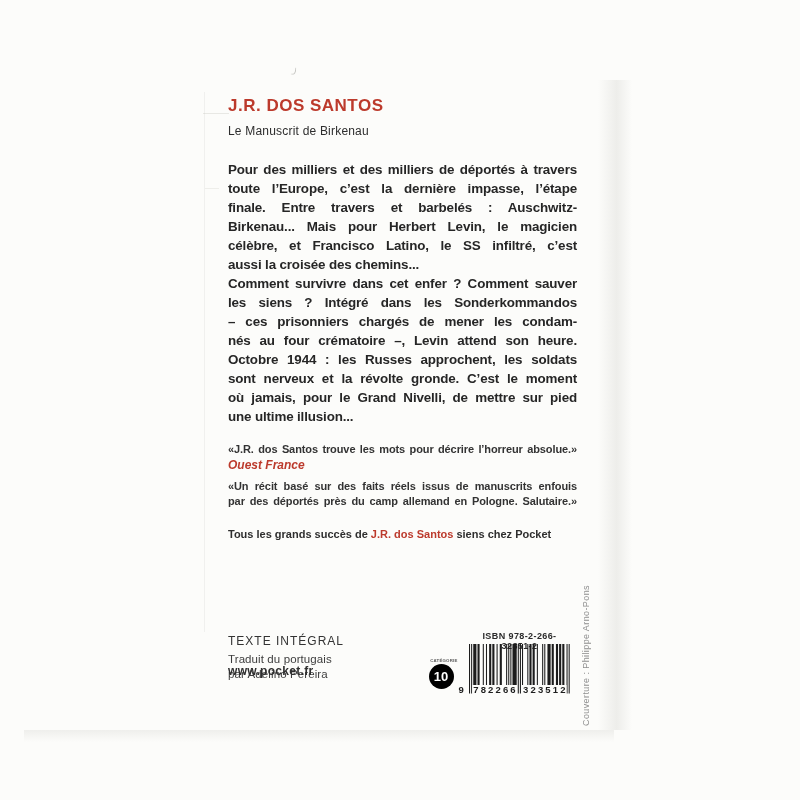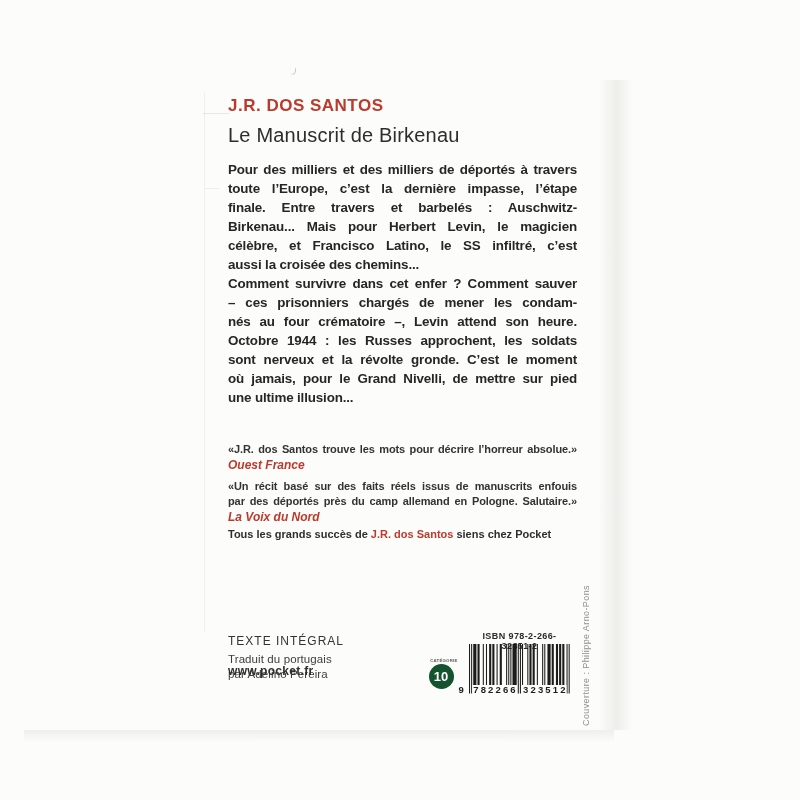--- a/index.html
+++ b/index.html
@@ -25,21 +25,21 @@
   .edge-bottom{left:24px;top:730px;width:590px;height:12px;
     background:linear-gradient(to bottom, rgba(120,120,110,0.10), rgba(120,120,110,0));}
   .crease-v{left:204px;top:92px;width:1px;height:540px;background:rgba(200,200,195,0.22);}
   .crease-t1{left:203px;top:113px;width:26px;height:1px;background:rgba(190,190,185,0.32);}
   .crease-t2{left:205px;top:188px;width:14px;height:1px;background:rgba(200,200,195,0.28);}
   .squiggle{left:291px;top:67px;width:5px;height:8px;
     border-right:1.5px solid #b5b5b0;border-bottom:1px solid #c5c5c0;
     border-radius:0 0 4px 0;transform:rotate(8deg);opacity:.8;}
 
   .author{left:228px;top:96px;font-size:17px;font-weight:bold;letter-spacing:.5px;color:var(--accent);}
-  .title{left:228px;top:124px;font-size:20px;color:#2d2d2d;letter-spacing:.2px;}
+  .title{left:228px;top:124px;font-size:12px;color:#2d2d2d;letter-spacing:.2px;}
 
   .synopsis{left:228px;top:160px;width:349px;font-size:13.4px;font-weight:bold;
     color:var(--ink);letter-spacing:-0.15px;}
   .bline{height:19px;line-height:19px;text-align:justify;text-align-last:justify;white-space:nowrap;}
   .bline.endline{text-align-last:left;}
 
   .quote{left:228px;width:349px;font-size:11px;font-weight:bold;color:#333;}
   .quote-1{top:442px;}
   .quote-2{top:479px;}
   .qline{height:15px;line-height:15px;text-align:justify;text-align-last:justify;white-space:nowrap;letter-spacing:-0.1px;}
@@ -50,21 +50,21 @@
 
   .texte-integral{left:228px;top:634px;font-size:12px;font-weight:normal;letter-spacing:1px;color:#333;}
   .trad{left:228px;font-size:11.5px;color:#3d3d3d;letter-spacing:.1px;}
   .trad1{top:653px;}
   .trad2{top:668px;}
   .website{left:228px;top:664px;font-size:12px;font-weight:bold;color:#2f2f2f;letter-spacing:.3px;}
 
   .cat{left:426px;top:657px;width:30px;text-align:center;}
   .cat-label{display:block;font-size:6px;font-weight:bold;color:#5a5a5a;
     letter-spacing:.3px;transform:scale(0.72);transform-origin:center bottom;}
-  .cat-disc{margin:1px auto 0;width:25px;height:25px;border-radius:50%;background:#14532d;
+  .cat-disc{margin:1px auto 0;width:25px;height:25px;border-radius:50%;background:#000000;
     color:#fff;font-weight:bold;font-size:13px;line-height:25px;text-align:center;}
 
   .isbn{left:469px;top:631px;width:101px;text-align:center;font-size:9px;
     font-weight:bold;letter-spacing:.4px;color:#2b2b2b;}
   .barcode-wrap{left:458px;top:644px;width:114px;height:50px;}
 
   .credit{left:581px;top:572px;width:14px;height:154px;
     writing-mode:vertical-rl;transform:rotate(180deg);
     font-size:9px;color:var(--credit);letter-spacing:.4px;white-space:nowrap;}
 </style>
@@ -82,40 +82,40 @@
 <div class="abs title">Le Manuscrit de Birkenau</div>
 
 <div class="abs synopsis">
     <div class="bline">Pour des milliers et des milliers de déportés à travers</div>
     <div class="bline">toute l’Europe, c’est la dernière impasse, l’étape</div>
     <div class="bline">finale. Entre travers et barbelés : Auschwitz-</div>
     <div class="bline">Birkenau... Mais pour Herbert Levin, le magicien</div>
     <div class="bline">célèbre, et Francisco Latino, le SS infiltré, c’est</div>
     <div class="bline endline">aussi la croisée des chemins...</div>
     <div class="bline">Comment survivre dans cet enfer ? Comment sauver</div>
+    <div class="bline">les siens ? Intégré dans les Sonderkommandos</div>
     <div class="bline">– ces prisonniers chargés de mener les condam-</div>
     <div class="bline">nés au four crématoire –, Levin attend son heure.</div>
     <div class="bline">Octobre 1944 : les Russes approchent, les soldats</div>
     <div class="bline">sont nerveux et la révolte gronde. C’est le moment</div>
     <div class="bline">où jamais, pour le Grand Nivelli, de mettre sur pied</div>
     <div class="bline endline">une ultime illusion...</div>
   </div>
 
 <div class="abs quote quote-1">
   <div>
       <div class="qline">«J.R. dos Santos trouve les mots pour décrire l’horreur absolue.»</div>
     </div>
   <div class="qsource">Ouest France</div>
 </div>
 <div class="abs quote quote-2">
   <div>
       <div class="qline">«Un récit basé sur des faits réels issus de manuscrits enfouis</div>
       <div class="qline">par des déportés près du camp allemand en Pologne. Salutaire.»</div>
     </div>
-  <div class="qsource">La Voix du Nord</div>
 </div>
 
 <div class="abs promo"><span>Tous les grands succès de </span><span class="red">J.R. dos Santos</span><span> siens chez Pocket</span></div>
 
 <div class="abs texte-integral">TEXTE INTÉGRAL</div>
 <div class="abs trad trad1">Traduit du portugais</div>
 <div class="abs trad trad2">par Adelino Pereira</div>
 <div class="abs website">www.pocket.fr</div>
 
 <div class="abs cat">

